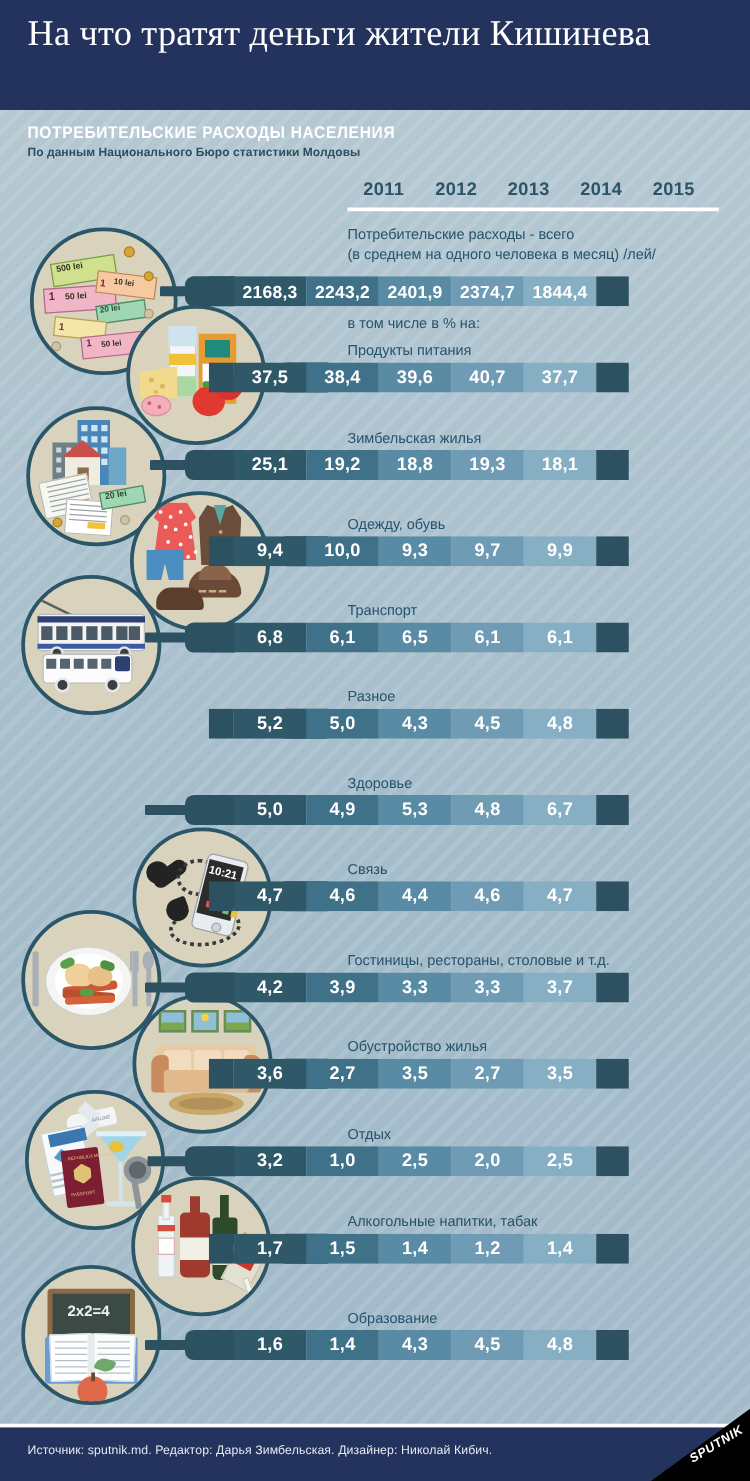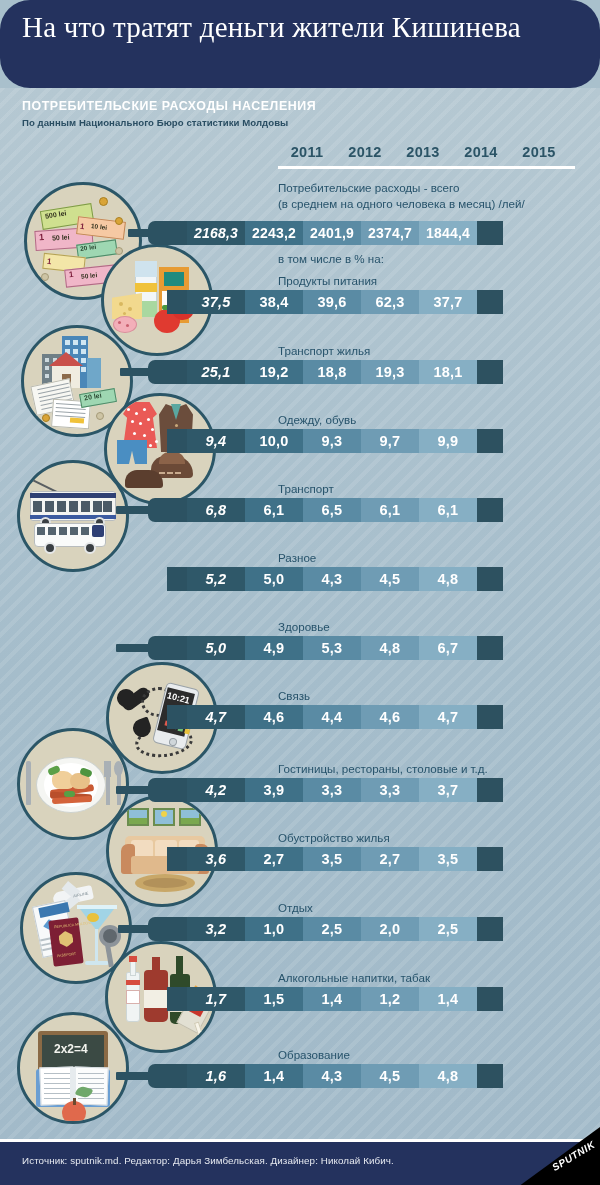--- a/index.html
+++ b/index.html
@@ -10,21 +10,20 @@
     overflow:hidden;
     position:relative;
   }
   #page { position:relative; width:600px; height:1185px; overflow:hidden; }
 
   
   .title-bar {
     position:absolute; left:0; top:0; width:600px; height:88px;
     background:#24325e;
     padding:10px 18px 0 22px;
-    border-radius:30px;
   }
   .title-bar h1 {
     font-family:"Liberation Serif", serif;
     font-size:29px; font-weight:400; color:#ffffff;
     line-height:1.18; letter-spacing:.2px;
   }
 
   
   .panel {
     position:absolute; left:0; top:88px; width:600px; height:1053px;
@@ -80,21 +79,21 @@
     display:flex; overflow:hidden;
   }
   .bar .seg {
     width:58px; height:24px; flex:0 0 58px;
     display:flex; align-items:center; justify-content:center;
     color:#ffffff; font-size:14.5px; font-weight:bold; letter-spacing:.2px;
   }
   .bar .lead { flex:0 0 20px; width:20px; background:#2c5262; }
   .bar .cap  { flex:0 0 26px; width:26px; background:#2d5160; }
 
-  .s1 { background:#2f5869;font-style:italic; }
+  .s1 { background:#2f5869; }
   .s2 { background:#3f7188; }
   .s3 { background:#5a8ba4; }
   .s4 { background:#6f9cb4; }
   .s5 { background:#86afc4; }
   .bar.big .seg { font-size:14px; }
 
   
   .icon-circle {
     position:absolute; border-radius:50%;
     background:#d9d3bd; border:3.5px solid #2b5667;
@@ -398,28 +397,28 @@
 
   <div class="row">
     <div class="rowlabel" style="top:274px">Продукты питания</div>
     <div class="stem" style="left:205px; top:298px; width:30px;"></div>
     <div class="shoulder" style="left:222px; top:290px;"></div>
     <div class="bar" style="top:290px">
       <div class="lead"></div>
       <div class="seg s1">37,5</div>
       <div class="seg s2">38,4</div>
       <div class="seg s3">39,6</div>
-      <div class="seg s4">62,3</div>
+      <div class="seg s4">40,7</div>
       <div class="seg s5">37,7</div>
       <div class="cap"></div>
     </div>
   </div>
 
   <div class="row">
-    <div class="rowlabel" style="top:344px">Транспорт жилья</div>
+    <div class="rowlabel" style="top:344px">Зимбельская жилья</div>
     <div class="stem" style="left:120px; top:368px; width:40px;"></div>
     <div class="shoulder" style="left:148px; top:360px;"></div>
     <div class="bar" style="top:360px">
       <div class="lead"></div>
       <div class="seg s1">25,1</div>
       <div class="seg s2">19,2</div>
       <div class="seg s3">18,8</div>
       <div class="seg s4">19,3</div>
       <div class="seg s5">18,1</div>
       <div class="cap"></div>

